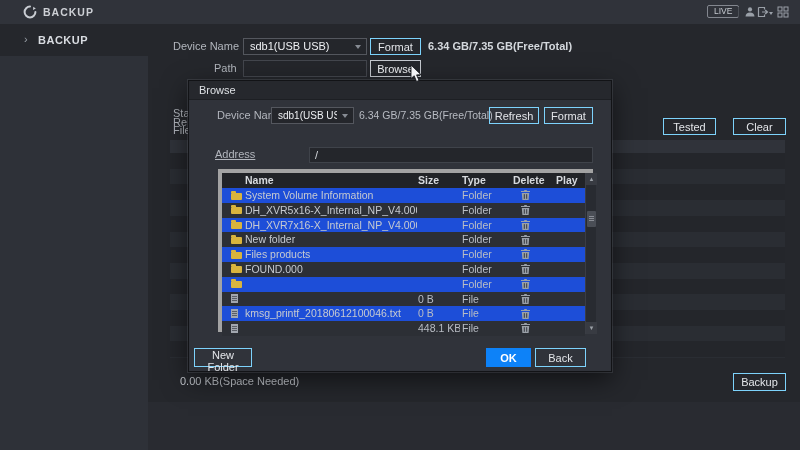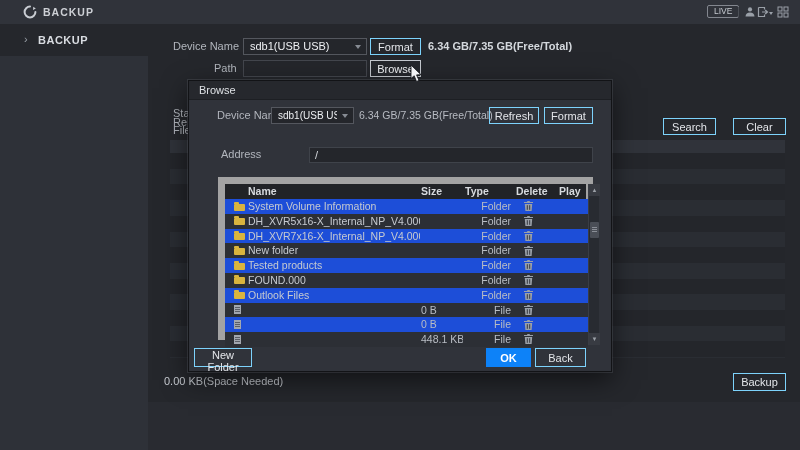--- a/index.html
+++ b/index.html
@@ -41,42 +41,42 @@
   .btn.hl { border-color:#c4c8ce; color:#f0f2f5; }
   .cap-main { position:absolute; font-size:11px; font-weight:bold; color:#d4d8dd; line-height:17px; }
   .clip-lbl { overflow:hidden; width:16px; white-space:nowrap; }
 
   .bg-table { position:absolute; left:170px; top:140px; width:615px; height:218px; }
   .bg-table .bgt-head { position:absolute; left:0; top:0; width:100%; height:13px; background:#30333a; }
   .bg-table .bgt-body { position:absolute; left:0; top:13px; width:100%; height:205px;
       background:repeating-linear-gradient(180deg,#24262b 0 15.7px,#2a2d33 15.7px 31.4px); }
 
   .footer-band { position:absolute; left:148px; top:402px; width:652px; height:48px; background:#292b31; }
-  .space-text { position:absolute; left:164px; top:375px; font-size:11px; color:#c6cad0; }
+  .space-text { position:absolute; left:180px; top:375px; font-size:11px; color:#c6cad0; }
 
   
   .modal { position:absolute; left:188px; top:80px; width:424px; height:292px; background:#30333a;
            border:1px solid #121316; box-shadow:0 0 0 1px rgba(140,145,155,.18), 0 8px 24px rgba(0,0,0,.55); }
   .modal-title { position:absolute; left:0; top:0; width:100%; height:19px; background:#26282d;
                  border-bottom:1px solid #1d1f23; }
   .modal-title span { display:block; padding-left:10px; line-height:19px; font-size:11px; color:#dde0e4; }
   .m-lbl { position:absolute; font-size:11px; color:#b2b6bd; line-height:17px; }
   .m-cap { position:absolute; font-size:10.5px; color:#b7bbc2; line-height:17px; }
 
   
-  .ftable { position:absolute; left:29px; top:88px; width:375px; height:163px; border:7px solid #a3a3a3; background:#25272c;margin-top:8px; }
+  .ftable { position:absolute; left:29px; top:88px; width:375px; height:163px; border:4px solid #a3a3a3; background:#25272c; }
   .fhead { position:absolute; left:0; top:0; width:100%; height:15px; background:#212327; }
   .fhead span { position:absolute; top:0; line-height:15px; font-size:10.5px; font-weight:bold; color:#d7dade; }
   .frows { position:absolute; left:0; top:15px; width:363px; height:148px; }
   .frow { position:relative; width:100%; height:14.8px; background:#1d4ed8; }
   .frow.alt { background:#2c2f35; }
   .cell { position:absolute; top:0; line-height:14.8px; font-size:10.5px; white-space:nowrap; overflow:hidden; }
   .cell.name { left:23px; width:172px; color:#c6cad0; }
   .cell.size { left:196px; width:42px; color:#b9bdc4; }
-  .cell.type { left:240px; width:46px; color:#b9bdc4;text-align:right; }
+  .cell.type { left:240px; width:46px; color:#b9bdc4; }
   .cell.del  { left:286px; width:34px; text-align:center; }
   .cell.del svg { vertical-align:middle; margin-top:-2px; }
   .cell-icon { position:absolute; left:9px; }
   .folder-icon { top:4.5px; width:11px; height:7px; background:#d9b43e; border-radius:1px; }
   .folder-icon::before { content:""; position:absolute; top:-2px; left:0; width:5px; height:2px;
                          background:#d9b43e; border-radius:1px 1px 0 0; }
   .file-doc-icon { top:2.5px; width:7px; height:9px; background:#a2a7af; }
   .file-doc-icon::before { content:""; position:absolute; left:1px; top:2px; width:5px; height:1px;
                            background:#5a5e66; box-shadow:0 2px 0 #5a5e66, 0 4px 0 #5a5e66; }
 
@@ -149,21 +149,21 @@
   <span class="cap-main" style="left:428px;top:38px;">6.34 GB/7.35 GB(Free/Total)</span>
 
   <span class="lbl" style="left:173px;top:60px;margin-left:41px;">Path</span>
   <input class="inp" style="left: 243px; top: 60px; width: 124px;" value="">
   <button class="btn hl" style="left:370px;top:60px;width:51px;height:17px;">Browse</button>
 
   <span class="lbl clip-lbl" style="left:173px;top:82px;margin-top:32px;">Re</span>
   <span class="lbl clip-lbl" style="left:173px;top:105px;">Sta</span>
   <span class="lbl clip-lbl" style="left:173px;top:122px;">File</span>
 
-  <button class="btn" style="left:663px;top:118px;width:53px;height:17px;">Search</button>
+  <button class="btn" style="left:663px;top:118px;width:53px;height:17px;">Tested</button>
   <button class="btn" style="left:733px;top:118px;width:53px;height:17px;">Clear</button>
 
   <div class="bg-table">
     <div class="bgt-head"></div>
     <div class="bgt-body"></div>
   </div>
 
   <span class="space-text">0.00 KB(Space Needed)</span>
   <button class="btn" style="left:733px;top:373px;width:53px;height:18px;">Backup</button>
 
@@ -174,21 +174,21 @@
 
     <span class="m-lbl" style="left:28px;top:26px;">Device Name</span>
     <div class="dropdown" style="left:82px;top:26px;width:83px;">
       <span class="dval" style="font-size:10px;">sdb1(USB USB)</span>
       <span class="dcaret"></span>
     </div>
     <span class="m-cap" style="left:170px;top:26px;">6.34 GB/7.35 GB(Free/Total)</span>
     <button class="btn" style="left:300px;top:26px;width:50px;height:17px;">Refresh</button>
     <button class="btn" style="left:355px;top:26px;width:49px;height:17px;">Format</button>
 
-    <span class="m-lbl" style="left:32px;top:65px;">Address</span>
+    <span class="m-lbl" style="left:26px;top:65px;text-decoration:underline;">Address</span>
     <input class="inp" style="left: 120px; top: 66px; width: 284px; height: 16px; border-color: rgb(63, 67, 74);" value="/">
 
     <div class="ftable">
       <div class="fhead">
         <span style="left:23px;">Name</span>
         <span style="left:196px;">Size</span>
         <span style="left:240px;">Type</span>
         <span style="left:291px;">Delete</span>
         <span style="left:334px;">Play</span>
       </div>
@@ -228,59 +228,59 @@
             <span class="cell name">New folder</span>
             <span class="cell size"></span>
             <span class="cell type">Folder</span>
             <span class="cell del"><svg width="9" height="10" viewBox="0 0 9 10">
                 <path fill="#9aa0a8" d="M3.2 0h2.6v1H9v1H0V1h3.2zM0.8 3h7.4l-.6 7H1.4z"></path>
                 <path stroke="#2b2e34" stroke-width="0.9" d="M3.3 4.2v4.6M5.7 4.2v4.6"></path>
               </svg></span>
           </div>
           <div class="frow">
             <span class="cell-icon folder-icon"></span>
-            <span class="cell name">Tested products</span>
+            <span class="cell name">Files products</span>
             <span class="cell size"></span>
             <span class="cell type">Folder</span>
             <span class="cell del"><svg width="9" height="10" viewBox="0 0 9 10">
                 <path fill="#9aa0a8" d="M3.2 0h2.6v1H9v1H0V1h3.2zM0.8 3h7.4l-.6 7H1.4z"></path>
                 <path stroke="#2b2e34" stroke-width="0.9" d="M3.3 4.2v4.6M5.7 4.2v4.6"></path>
               </svg></span>
           </div>
           <div class="frow alt">
             <span class="cell-icon folder-icon"></span>
             <span class="cell name">FOUND.000</span>
             <span class="cell size"></span>
             <span class="cell type">Folder</span>
             <span class="cell del"><svg width="9" height="10" viewBox="0 0 9 10">
                 <path fill="#9aa0a8" d="M3.2 0h2.6v1H9v1H0V1h3.2zM0.8 3h7.4l-.6 7H1.4z"></path>
                 <path stroke="#2b2e34" stroke-width="0.9" d="M3.3 4.2v4.6M5.7 4.2v4.6"></path>
               </svg></span>
           </div>
           <div class="frow">
             <span class="cell-icon folder-icon"></span>
-            <span class="cell name">Outlook Files</span>
             <span class="cell size"></span>
             <span class="cell type">Folder</span>
             <span class="cell del"><svg width="9" height="10" viewBox="0 0 9 10">
                 <path fill="#9aa0a8" d="M3.2 0h2.6v1H9v1H0V1h3.2zM0.8 3h7.4l-.6 7H1.4z"></path>
                 <path stroke="#2b2e34" stroke-width="0.9" d="M3.3 4.2v4.6M5.7 4.2v4.6"></path>
               </svg></span>
           </div>
           <div class="frow alt">
             <span class="cell-icon file-doc-icon"></span>
             <span class="cell size">0 B</span>
             <span class="cell type">File</span>
             <span class="cell del"><svg width="9" height="10" viewBox="0 0 9 10">
                 <path fill="#9aa0a8" d="M3.2 0h2.6v1H9v1H0V1h3.2zM0.8 3h7.4l-.6 7H1.4z"></path>
                 <path stroke="#2b2e34" stroke-width="0.9" d="M3.3 4.2v4.6M5.7 4.2v4.6"></path>
               </svg></span>
           </div>
           <div class="frow">
             <span class="cell-icon file-doc-icon"></span>
+            <span class="cell name">kmsg_printf_20180612100046.txt</span>
             <span class="cell size">0 B</span>
             <span class="cell type">File</span>
             <span class="cell del"><svg width="9" height="10" viewBox="0 0 9 10">
                 <path fill="#9aa0a8" d="M3.2 0h2.6v1H9v1H0V1h3.2zM0.8 3h7.4l-.6 7H1.4z"></path>
                 <path stroke="#2b2e34" stroke-width="0.9" d="M3.3 4.2v4.6M5.7 4.2v4.6"></path>
               </svg></span>
           </div>
           <div class="frow alt">
             <span class="cell-icon file-doc-icon"></span>
             <span class="cell size">448.1 KB</span>

